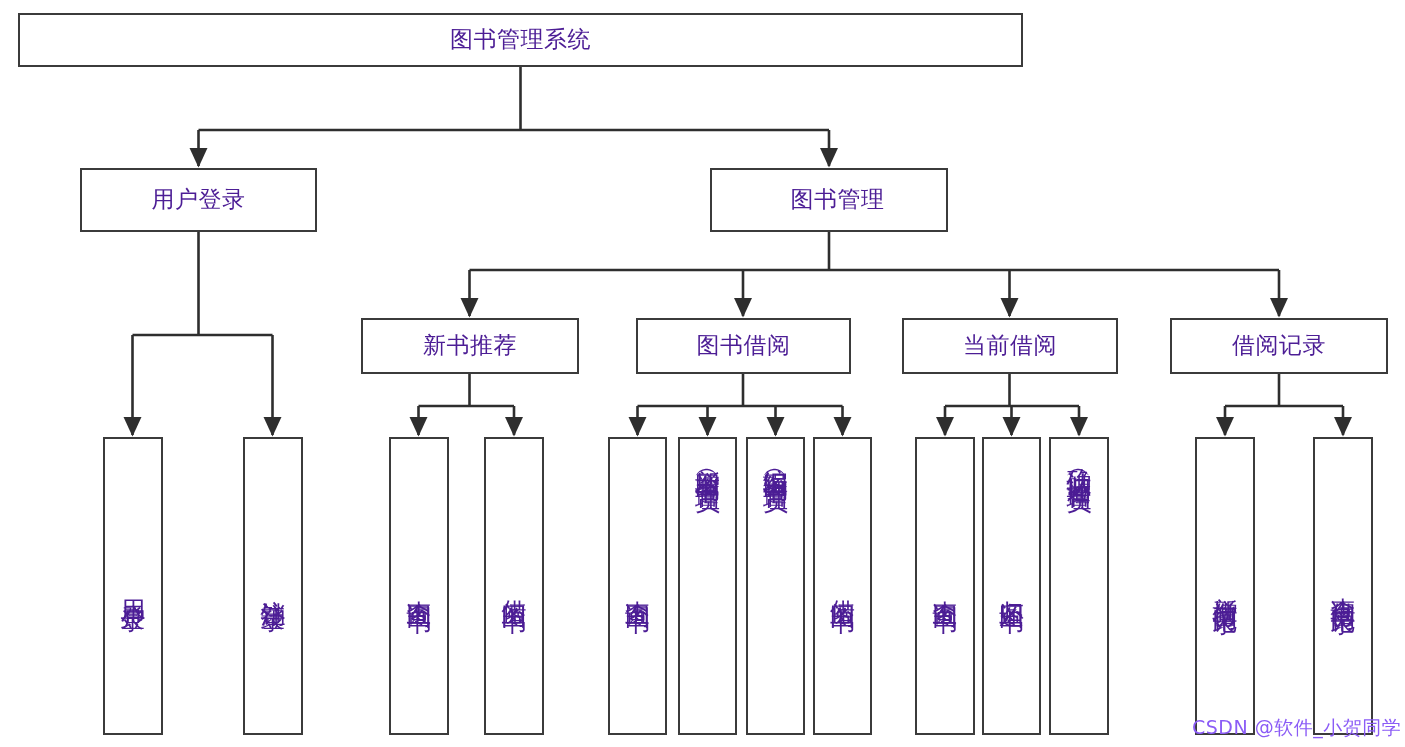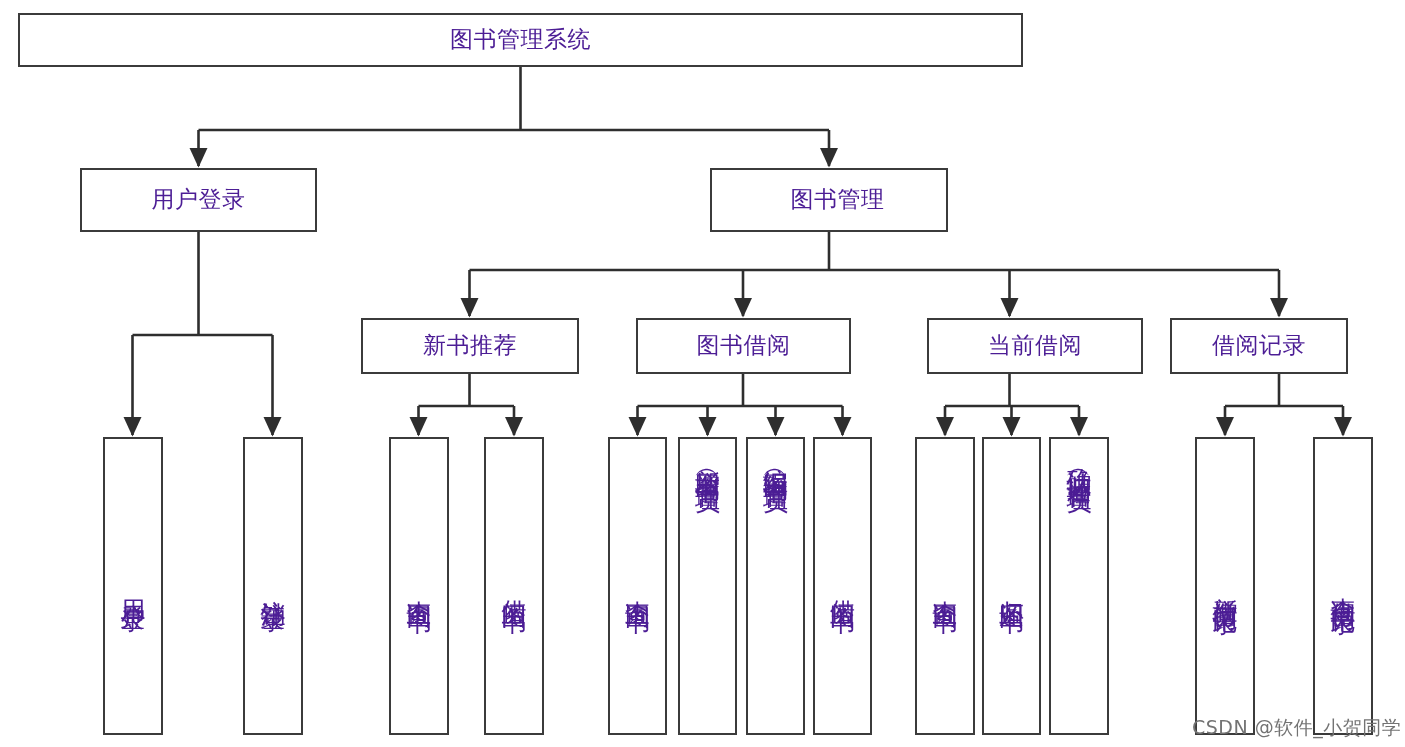--- a/index.html
+++ b/index.html
@@ -65,21 +65,21 @@
     margin: 0 auto;
   }
   
   .node.vert.center {
     align-items: center;
     padding-top: 0;
   }
   .watermark {
     position: absolute;
     font-size: 19px;
-    color: #737373;
+    color: #8b5cf6;
     white-space: nowrap;
     letter-spacing: 0.5px;
     user-select: none;
   }
 </style>
 </head>
 <body>
 
 <div id="canvas">
 
@@ -143,24 +143,24 @@
   <div class="node horiz" style="left:710px; top:168px; width:238px; height:64px;padding-left:17px;">
     <span class="node-label">图书管理</span>
   </div>
 
   <div class="node horiz" style="left:636px; top:318px; width:215px; height:56px;">
     <span class="node-label">图书借阅</span>
   </div>
   <div class="node horiz" style="left:361px; top:318px; width:218px; height:56px;">
     <span class="node-label">新书推荐</span>
   </div>
-  <div class="node horiz" style="left:902px; top:318px; width:216px; height:56px;margin-left:25px;">
+  <div class="node horiz" style="left:902px; top:318px; width:216px; height:56px;">
     <span class="node-label">当前借阅</span>
   </div>
-  <div class="node horiz" style="left:1170px; top:318px; width:178px; height:56px;font-family:Liberation Serif, serif;">
+  <div class="node horiz" style="left:1170px; top:318px; width:218px; height:56px;font-family:Liberation Serif, serif;">
     <span class="node-label">借阅记录</span>
   </div>
 
   <div class="node vert center" style="left:103px; top:437px; width:60px; height:298px;">
     <span class="node-label">用户登录</span>
   </div>
   <div class="node vert center" style="left:243px; top:437px; width:60px; height:298px;">
     <span class="node-label">注销登录</span>
   </div>
   <div class="node vert center" style="left:389px; top:437px; width:60px; height:298px;">

